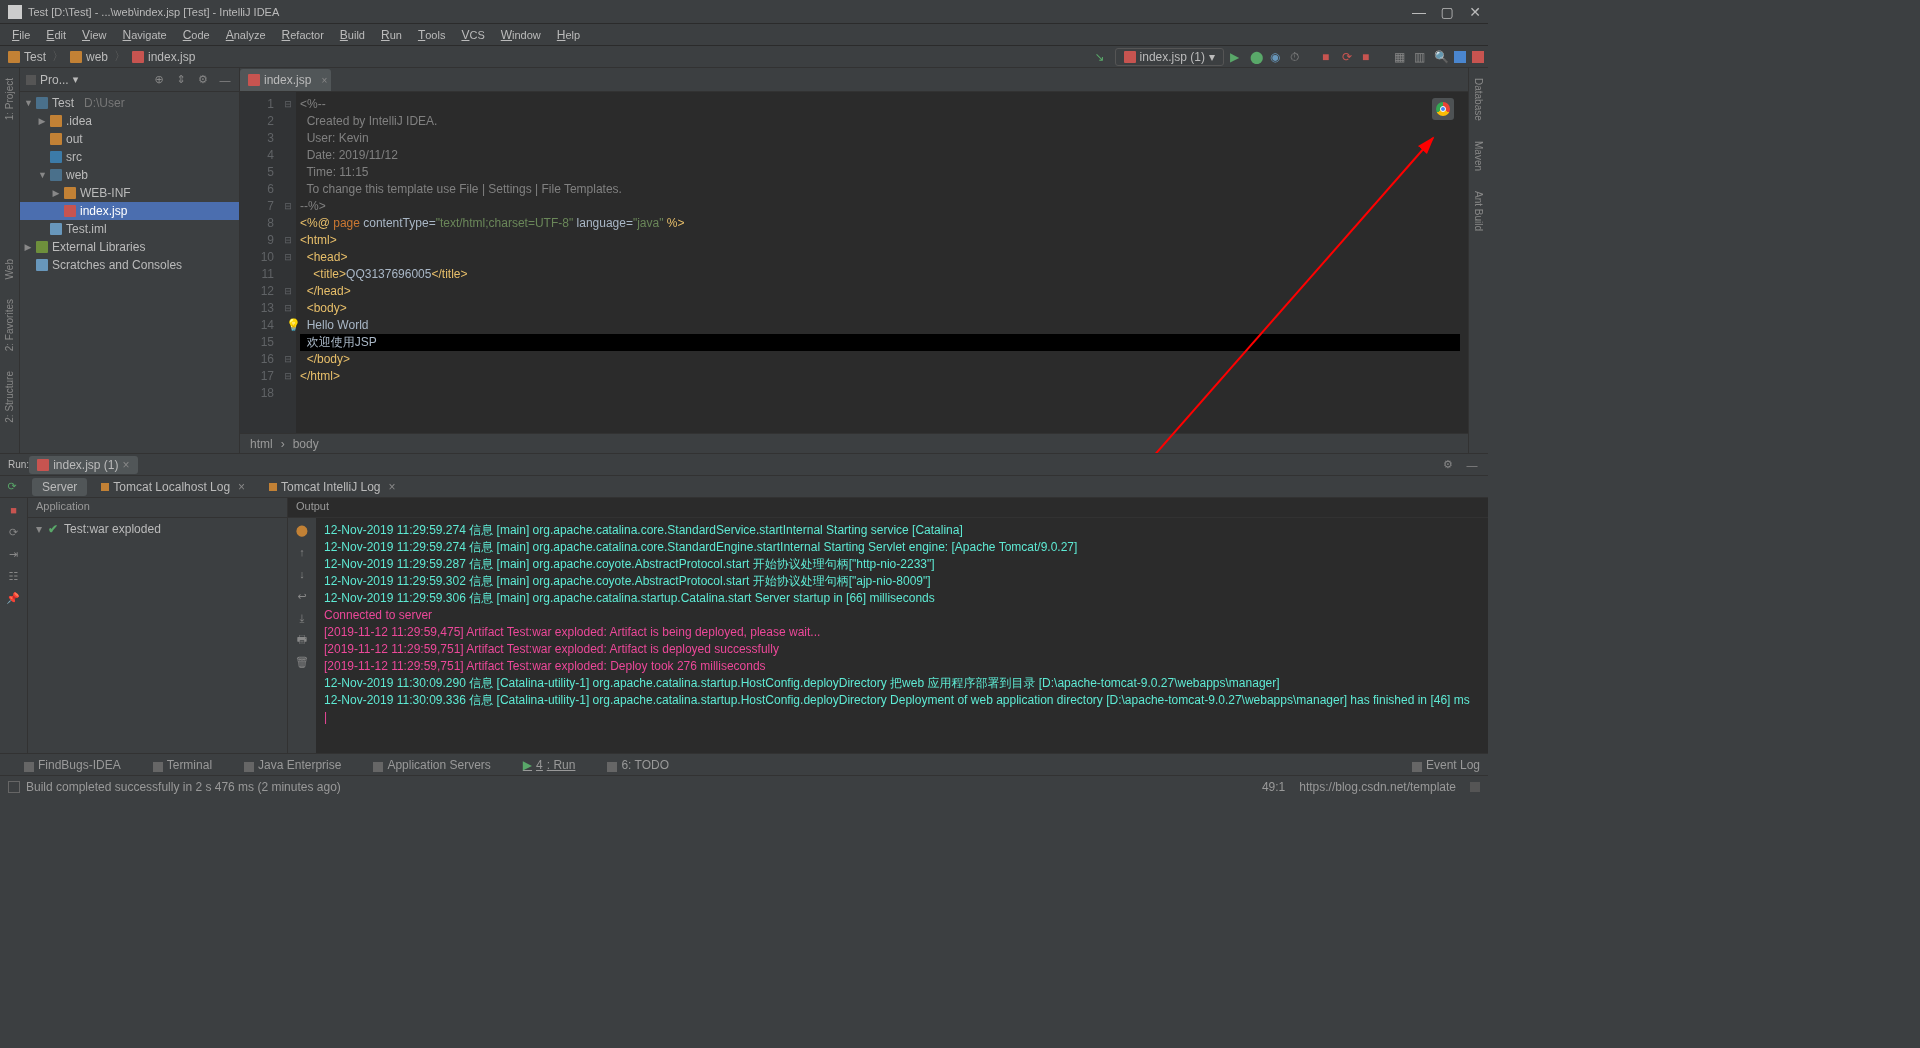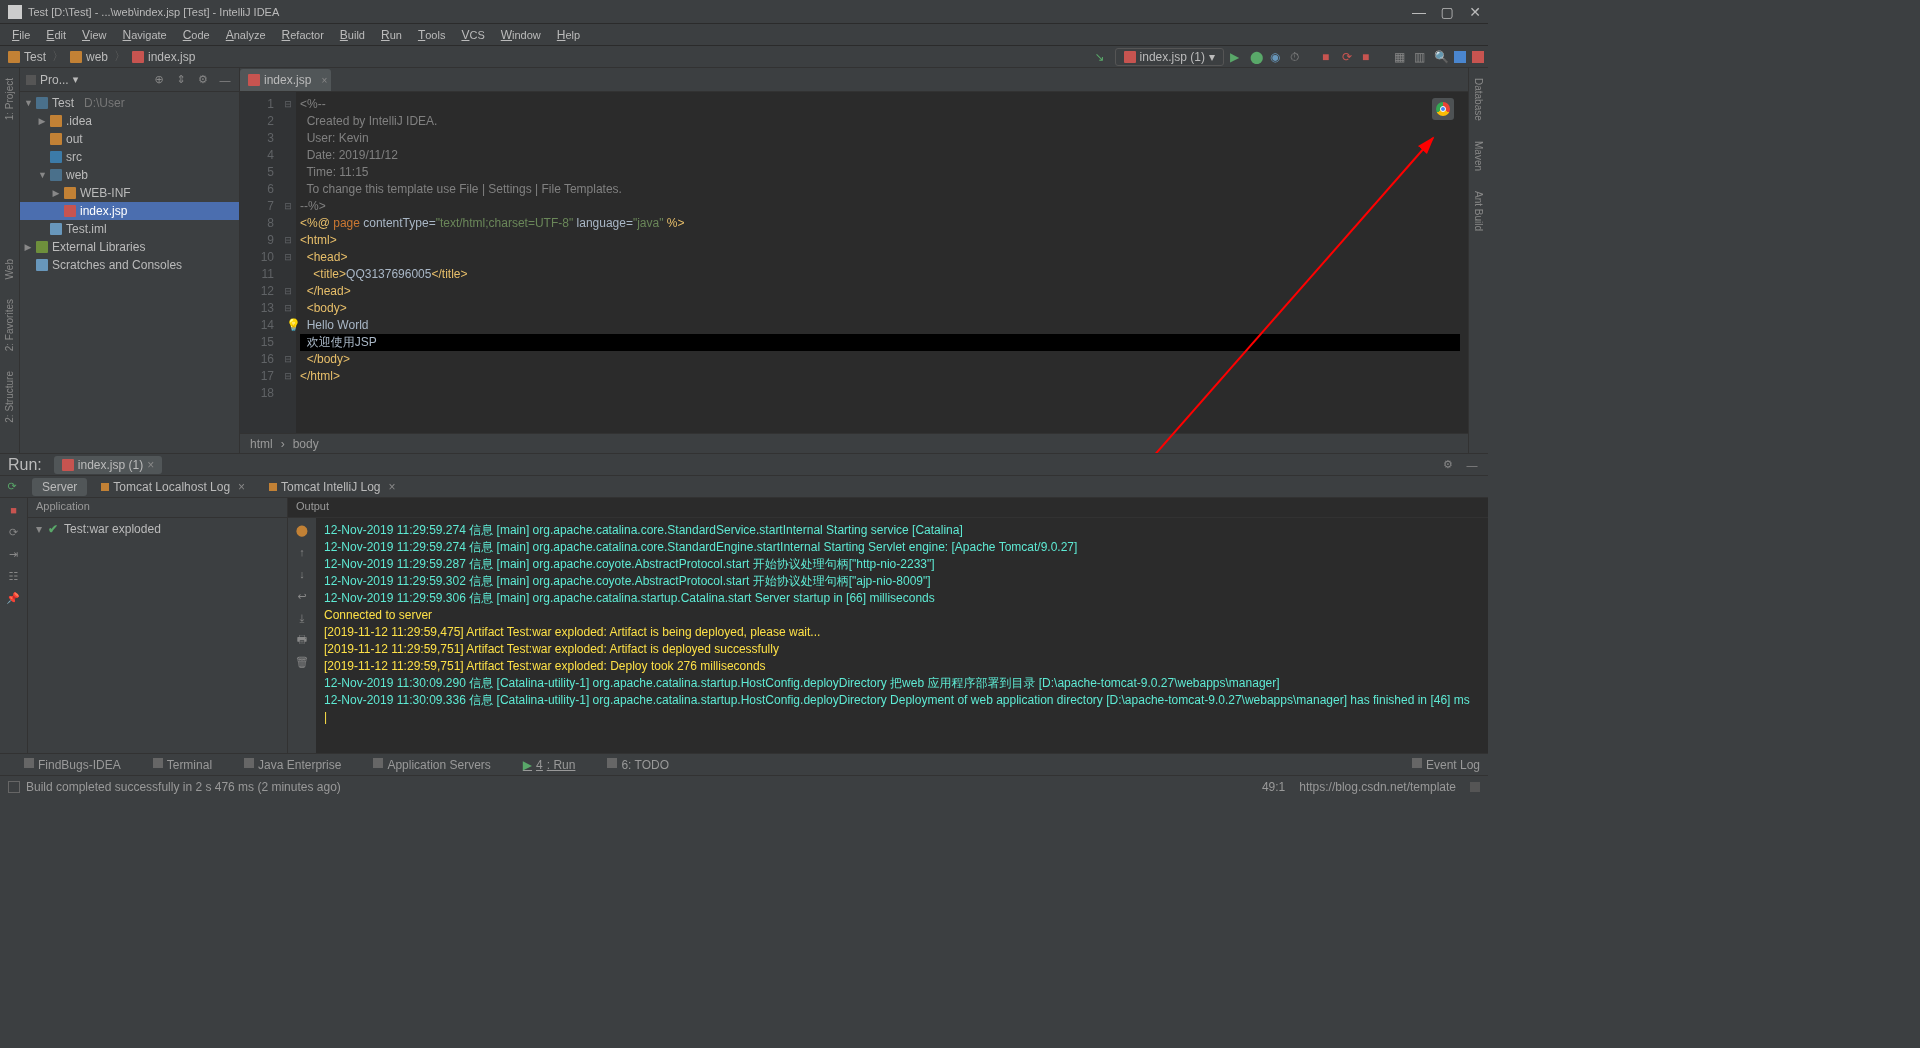--- a/index.html
+++ b/index.html
@@ -58,44 +58,44 @@
 .c-tag { color:#e8bf6a; }
 .c-str { color:#6a8759; }
 .c-txt { color:#a9b7c6; }
 .breadcrumb-bar { height:20px; background:#3c3f41; padding:0 10px; display:flex; align-items:center; gap:8px; font-size:11px; color:#999; border-top:1px solid #323232; }
 .browser-btn { position:absolute; top:30px; right:14px; width:22px; height:22px; background:#4e5254; border-radius:3px; display:flex; align-items:center; justify-content:center; cursor:pointer; }
 .chrome-circle { width:14px; height:14px; border-radius:50%; background: conic-gradient(#ea4335 0 120deg,#fbbc05 120deg 240deg,#34a853 240deg 360deg); position:relative; }
 .chrome-circle::after { content:""; position:absolute; inset:4px; background:#4285f4; border-radius:50%; border:1px solid #fff; }
 .arrow-svg { position:absolute; top:50px; right:10px; pointer-events:none; }
 .run-panel { height:300px; background:#2b2b2b; border-top:1px solid #323232; display:flex; flex-direction:column; }
 .run-header { height:22px; background:#3c3f41; display:flex; align-items:center; padding:0 8px; border-bottom:1px solid #323232; }
-.run-title { font-size:16px; color:#bbb; margin-right:12px; }
+.run-title { font-size:10px; color:#bbb; }
 .run-tab { padding:2px 8px; background:#515658; font-size:11px; display:flex; align-items:center; gap:4px; border-radius:3px; }
 .run-header-tools { margin-left:auto; display:flex; gap:8px; }
 .run-subtabs { height:22px; background:#3c3f41; display:flex; align-items:center; padding-left:32px; border-bottom:1px solid #323232; }
 .sub-tab { padding:2px 10px; font-size:11px; background:#515658; margin-right:4px; display:flex; align-items:center; gap:4px; border-radius:3px; cursor:pointer; }
 .sub-tab.plain { background:transparent; }
 .run-body { flex:1; display:flex; }
 .run-tool-col { width:28px; background:#3c3f41; display:flex; flex-direction:column; align-items:center; padding-top:4px; gap:6px; border-right:1px solid #323232; }
 .tool-btn { width:16px; height:16px; cursor:pointer; display:flex; align-items:center; justify-content:center; color:#888; font-size:11px; }
 .deploy-panel { width:260px; background:#3c3f41; border-right:1px solid #323232; }
 .deploy-header { height:20px; padding:2px 8px; font-size:11px; color:#999; border-bottom:1px solid #323232; }
 .deploy-item { padding:4px 8px; font-size:11px; display:flex; align-items:center; gap:6px; }
 .check-icon { color:#59a869; font-weight:bold; }
 .output-panel { flex:1; display:flex; flex-direction:column; }
 .output-header { height:20px; padding:2px 8px; font-size:11px; color:#999; border-bottom:1px solid #323232; }
 .output-tools { width:28px; background:#3c3f41; display:flex; flex-direction:column; align-items:center; padding-top:4px; gap:6px; }
 .output-body { flex:1; display:flex; }
 .console { flex:1; padding:4px 8px; font-family:"Consolas","Courier New",monospace; font-size:12px; line-height:17px; overflow:auto; white-space:pre; }
 .log-info { color:#5eead4; }
-.log-grey { color:#fde047; }
+.log-grey { color:#ec4899; }
 .statusbar { height:22px; background:#3c3f41; border-top:1px solid #323232; display:flex; align-items:center; padding:0 8px; font-size:11px; color:#999; }
 .status-right { margin-left:auto; display:flex; gap:14px; align-items:center; }
 .tool-window-bar { height:22px; background:#3c3f41; border-top:1px solid #323232; display:flex; align-items:center; padding:0 8px; gap:16px; font-size:11px; color:#999; }
-.tw-item { display:flex; align-items:flex-start; gap:4px; cursor:pointer;padding-left:16px; }
+.tw-item { display:flex; align-items:flex-end; gap:4px; cursor:pointer;padding-left:16px; }
 .tw-right { margin-left:auto; display:flex; gap:12px; }
 .underline-mnemonic { text-decoration: underline; }
 </style>
 </head>
 <body>
 
 <div class="titlebar">
   <span class="titlebar-icon"></span>
   <span class="titlebar-text">Test [D:\Test] - ...\web\index.jsp [Test] - IntelliJ IDEA</span>
   <div class="win-controls">

